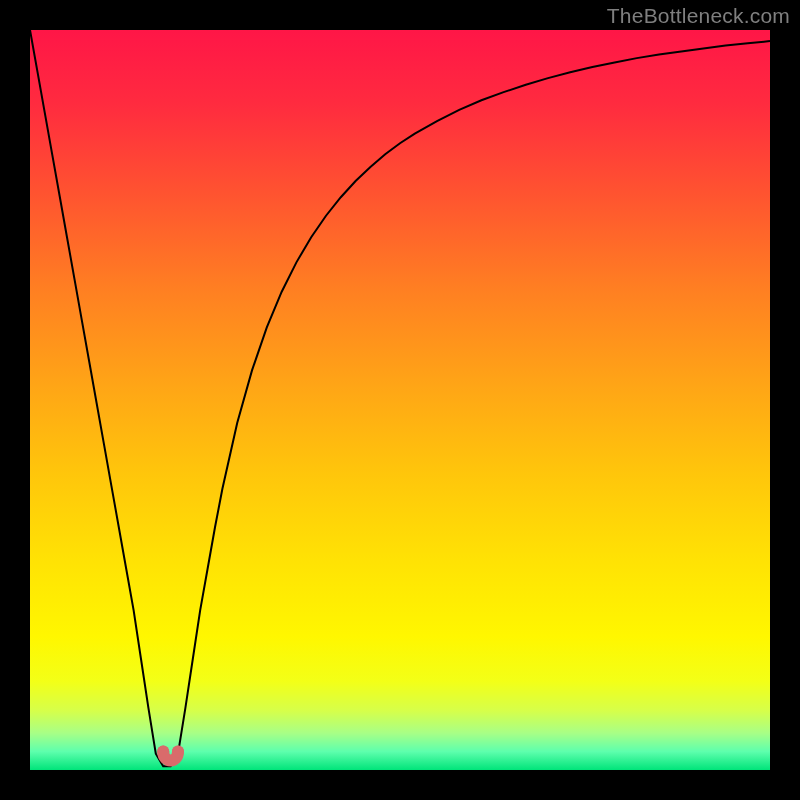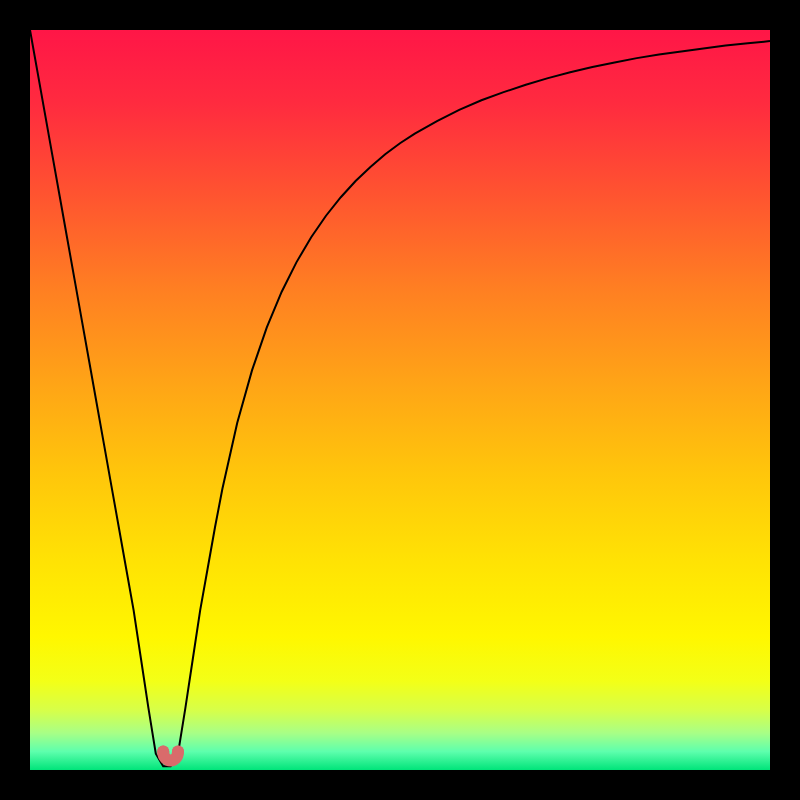--- a/index.html
+++ b/index.html
@@ -34,20 +34,21 @@
     height: 740px;
   }
   svg {
     display: block;
   }
 </style>
 </head>
 <body>
 <div class="frame">
 
+  <div class="attribution">TheBottleneck.com</div>
 
   <div class="plot-area">
     <svg id="chart-svg" width="740" height="740" viewBox="0 0 740 740">
       <defs>
         <linearGradient id="bg-grad" x1="0" y1="0" x2="0" y2="1">
         <stop offset="0.00%" stop-color="#ff1647"></stop>
             <stop offset="10.00%" stop-color="#ff2b3f"></stop>
             <stop offset="22.00%" stop-color="#ff5330"></stop>
             <stop offset="35.00%" stop-color="#ff7f22"></stop>
             <stop offset="48.00%" stop-color="#ffa516"></stop>

